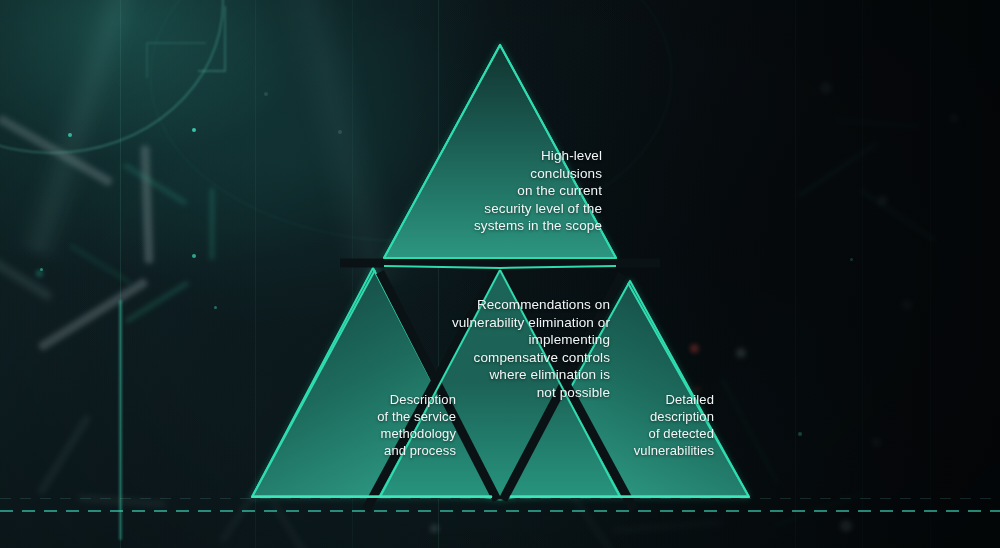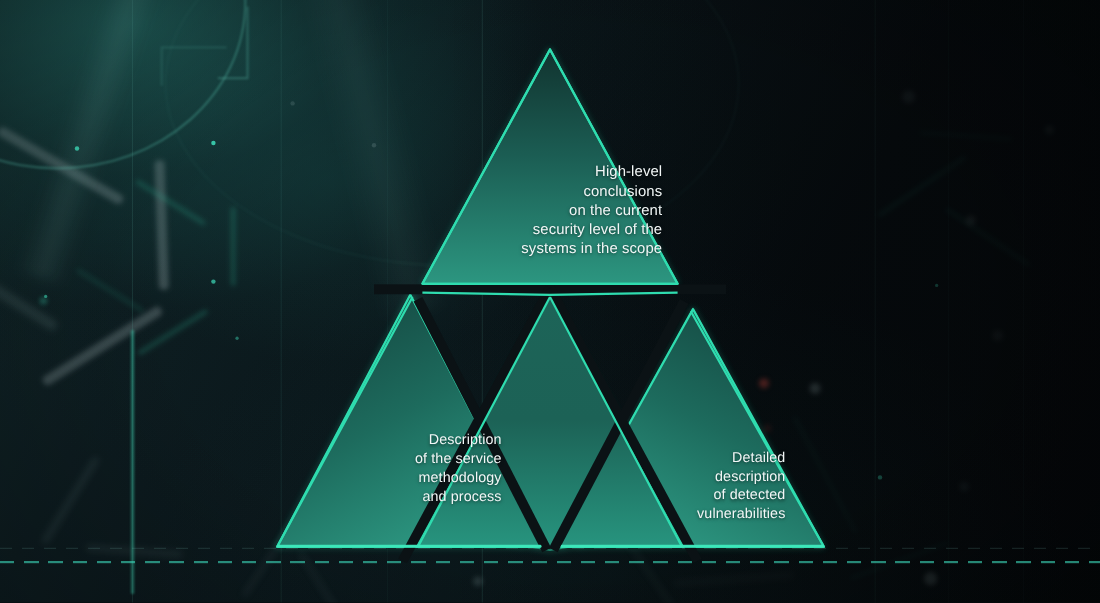--- a/index.html
+++ b/index.html
@@ -176,21 +176,21 @@
   }
   #label-mid {
     left: 390px; top: 296px; width: 220px;
     font-size: 13.5px;
   }
   #label-left {
     left: 290px; top: 392px; width: 166px;
     font-size: 13px;
   }
   #label-right {
-    left: 548px; top: 408px; width: 166px;
+    left: 548px; top: 392px; width: 166px;
     font-size: 13px;
   }
 </style>
 </head>
 <body>
 
 <div id="stage">
 
   <div class="bg-layer bg-base"></div>
 
@@ -335,20 +335,26 @@
       <line x1="511" y1="496.5" x2="748" y2="496.5"></line>
     </g>
   </svg>
 
   <div class="tri-label" id="label-top">High-level
 conclusions
 on the current
 security level of the
 systems in the scope</div>
 
+  <div class="tri-label" id="label-mid">Recommendations on
+vulnerability elimination or
+implementing
+compensative controls
+where elimination is
+not possible</div>
 
   <div class="tri-label" id="label-left">Description
 of the service
 methodology
 and process</div>
 
   <div class="tri-label" id="label-right">Detailed
 description
 of detected
 vulnerabilities</div>

